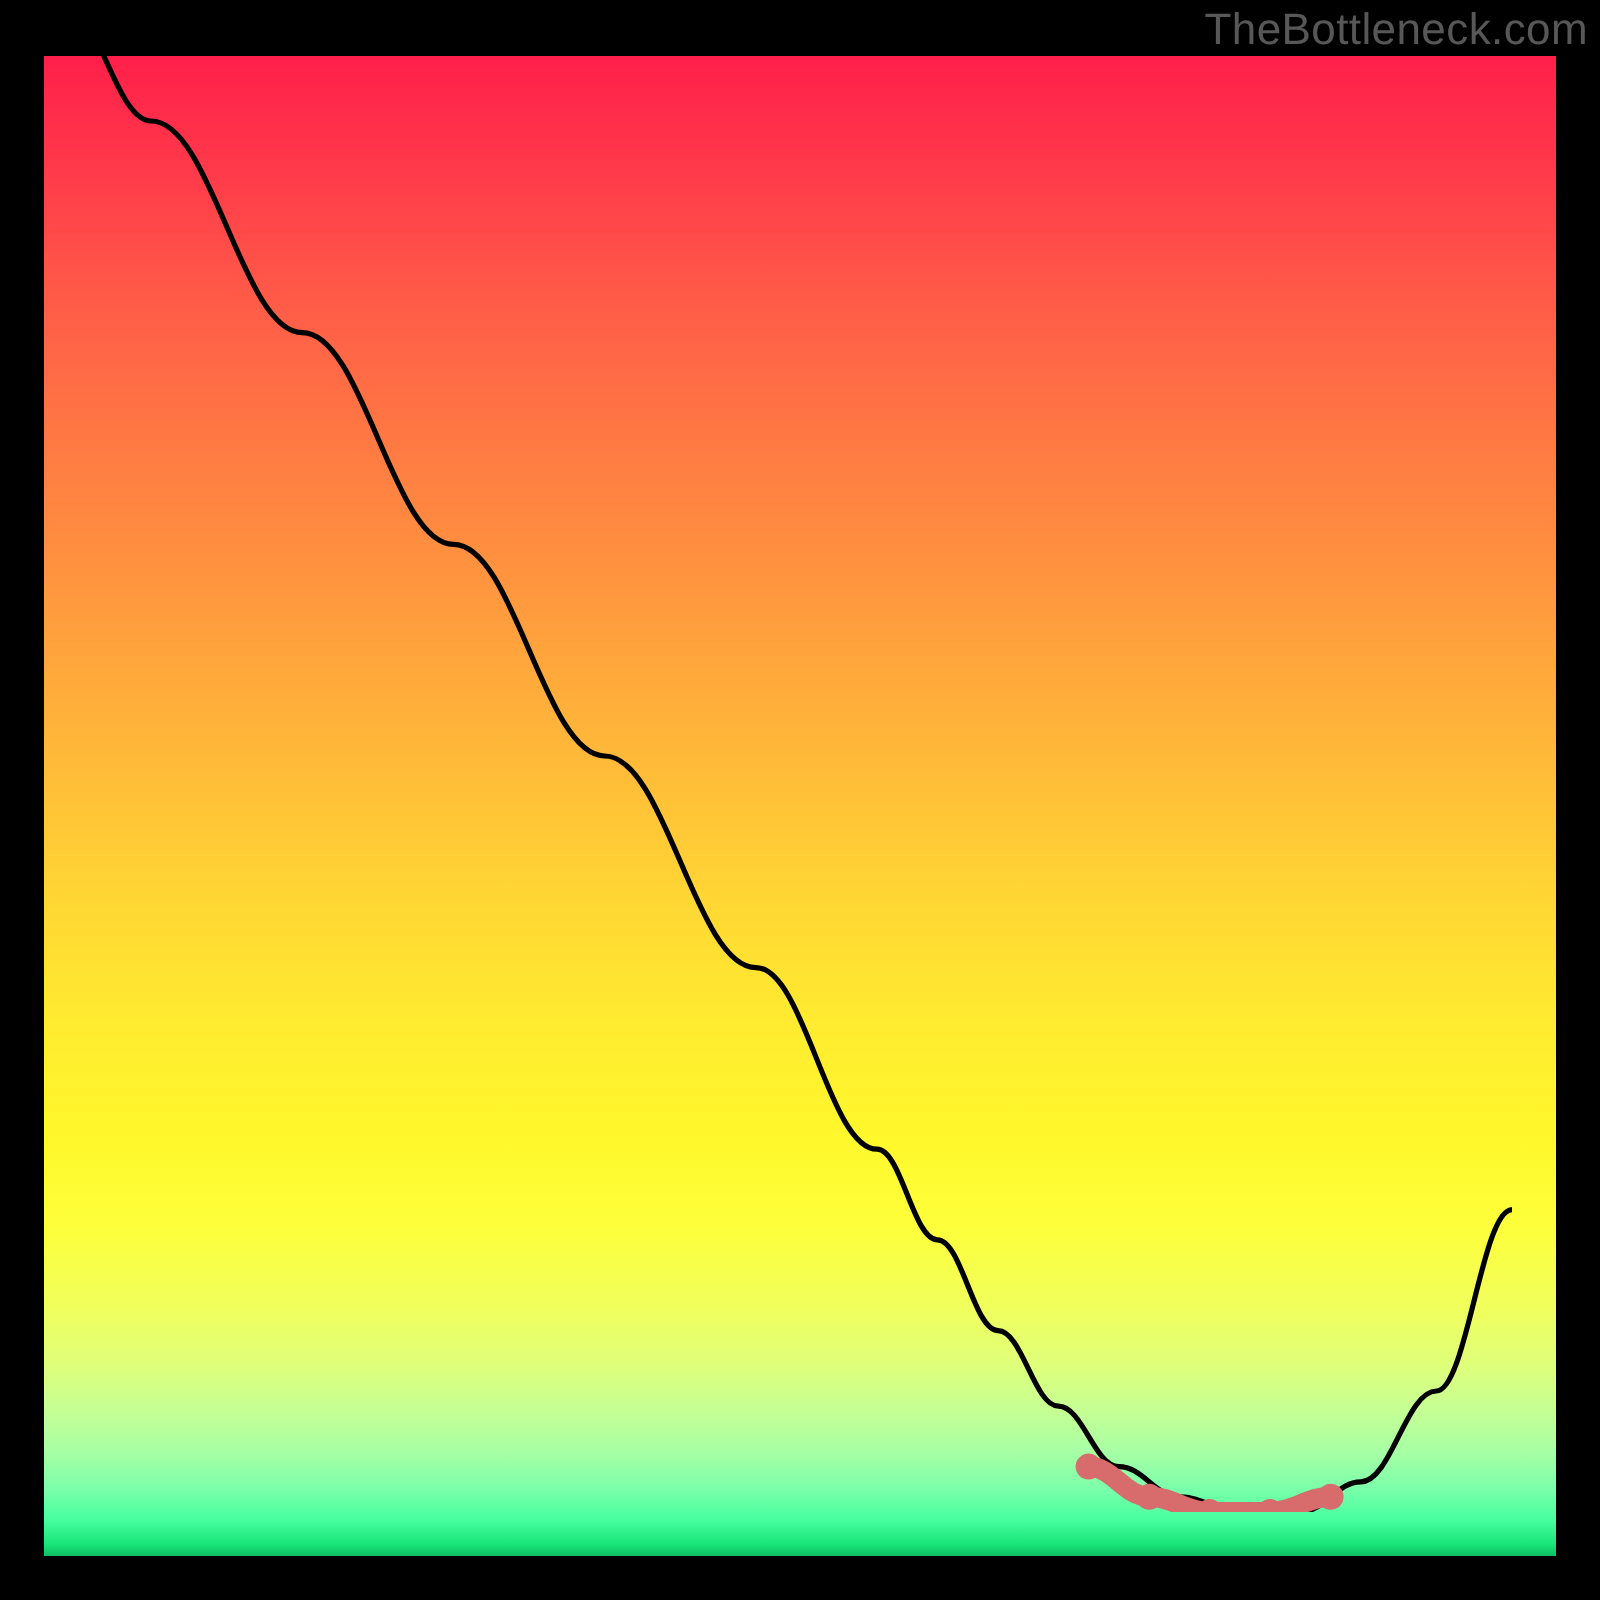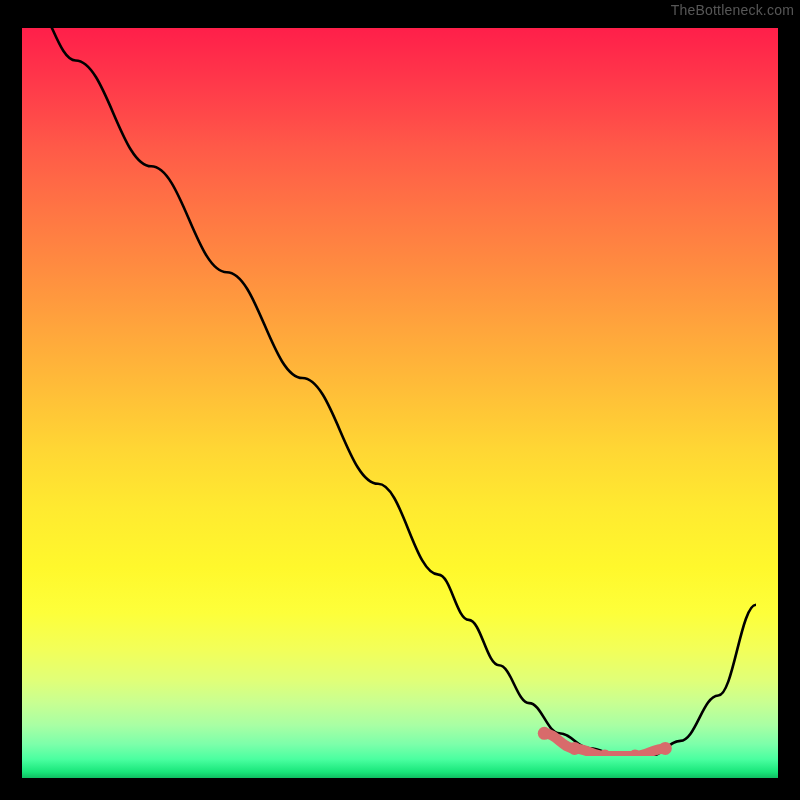--- a/index.html
+++ b/index.html
@@ -45,21 +45,21 @@
       #4affa0 97.5%,
       #18e67a 99.2%,
       #0fbf62 100%
     );
   }
   .watermark {
     position: absolute;
     top: 2px;
     right: 6px;
     color: #575757;
-    font-size: 14px;
+    font-size: 22px;
     font-weight: 500;
     letter-spacing: 0.2px;
     z-index: 10;
   }
   svg.curve {
     position: absolute;
     left: 0;
     top: 0;
     width: 756px;
     height: 756px;

